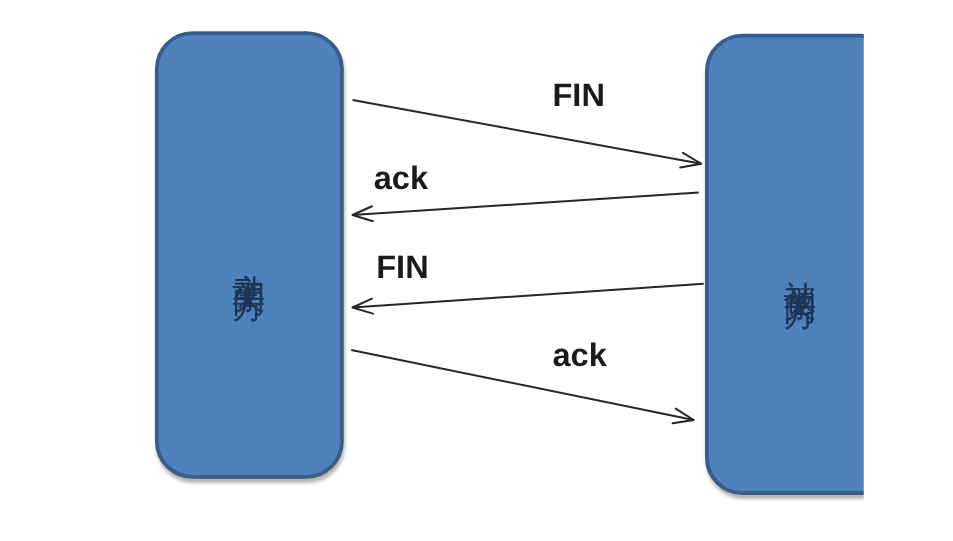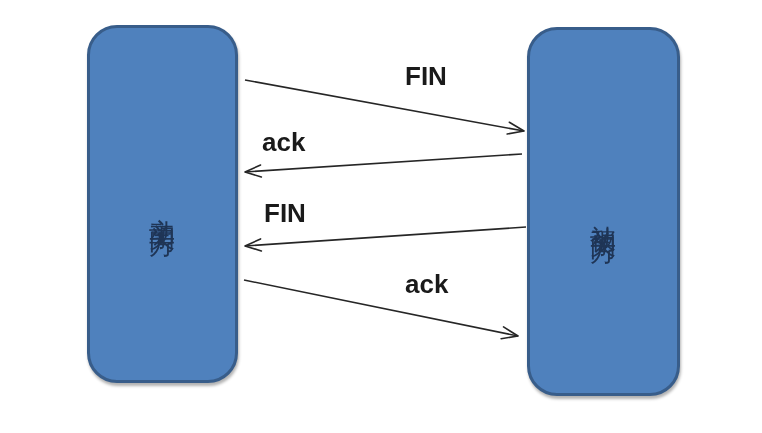--- a/index.html
+++ b/index.html
@@ -3,24 +3,25 @@
 <meta charset="utf-8">
 <style>
   html, body {
     margin: 0;
     padding: 0;
     background: #ffffff;
     font-family: "Liberation Sans", "DejaVu Sans", sans-serif;
   }
   .canvas {
     position: relative;
-    width: 762px;
+    width: 654px;
     height: 433px;
     background: #ffffff;
     overflow: hidden;
+    margin-left: 37px;
   }
   .node {
     position: absolute;
     box-sizing: border-box;
     background: var(--node-fill, #4F81BD);
     border: 3px solid var(--node-border, #385D8A);
     border-radius: 30px;
     box-shadow: 1px 3px 3px rgba(0,0,0,0.30);
     display: flex;
     align-items: center;

